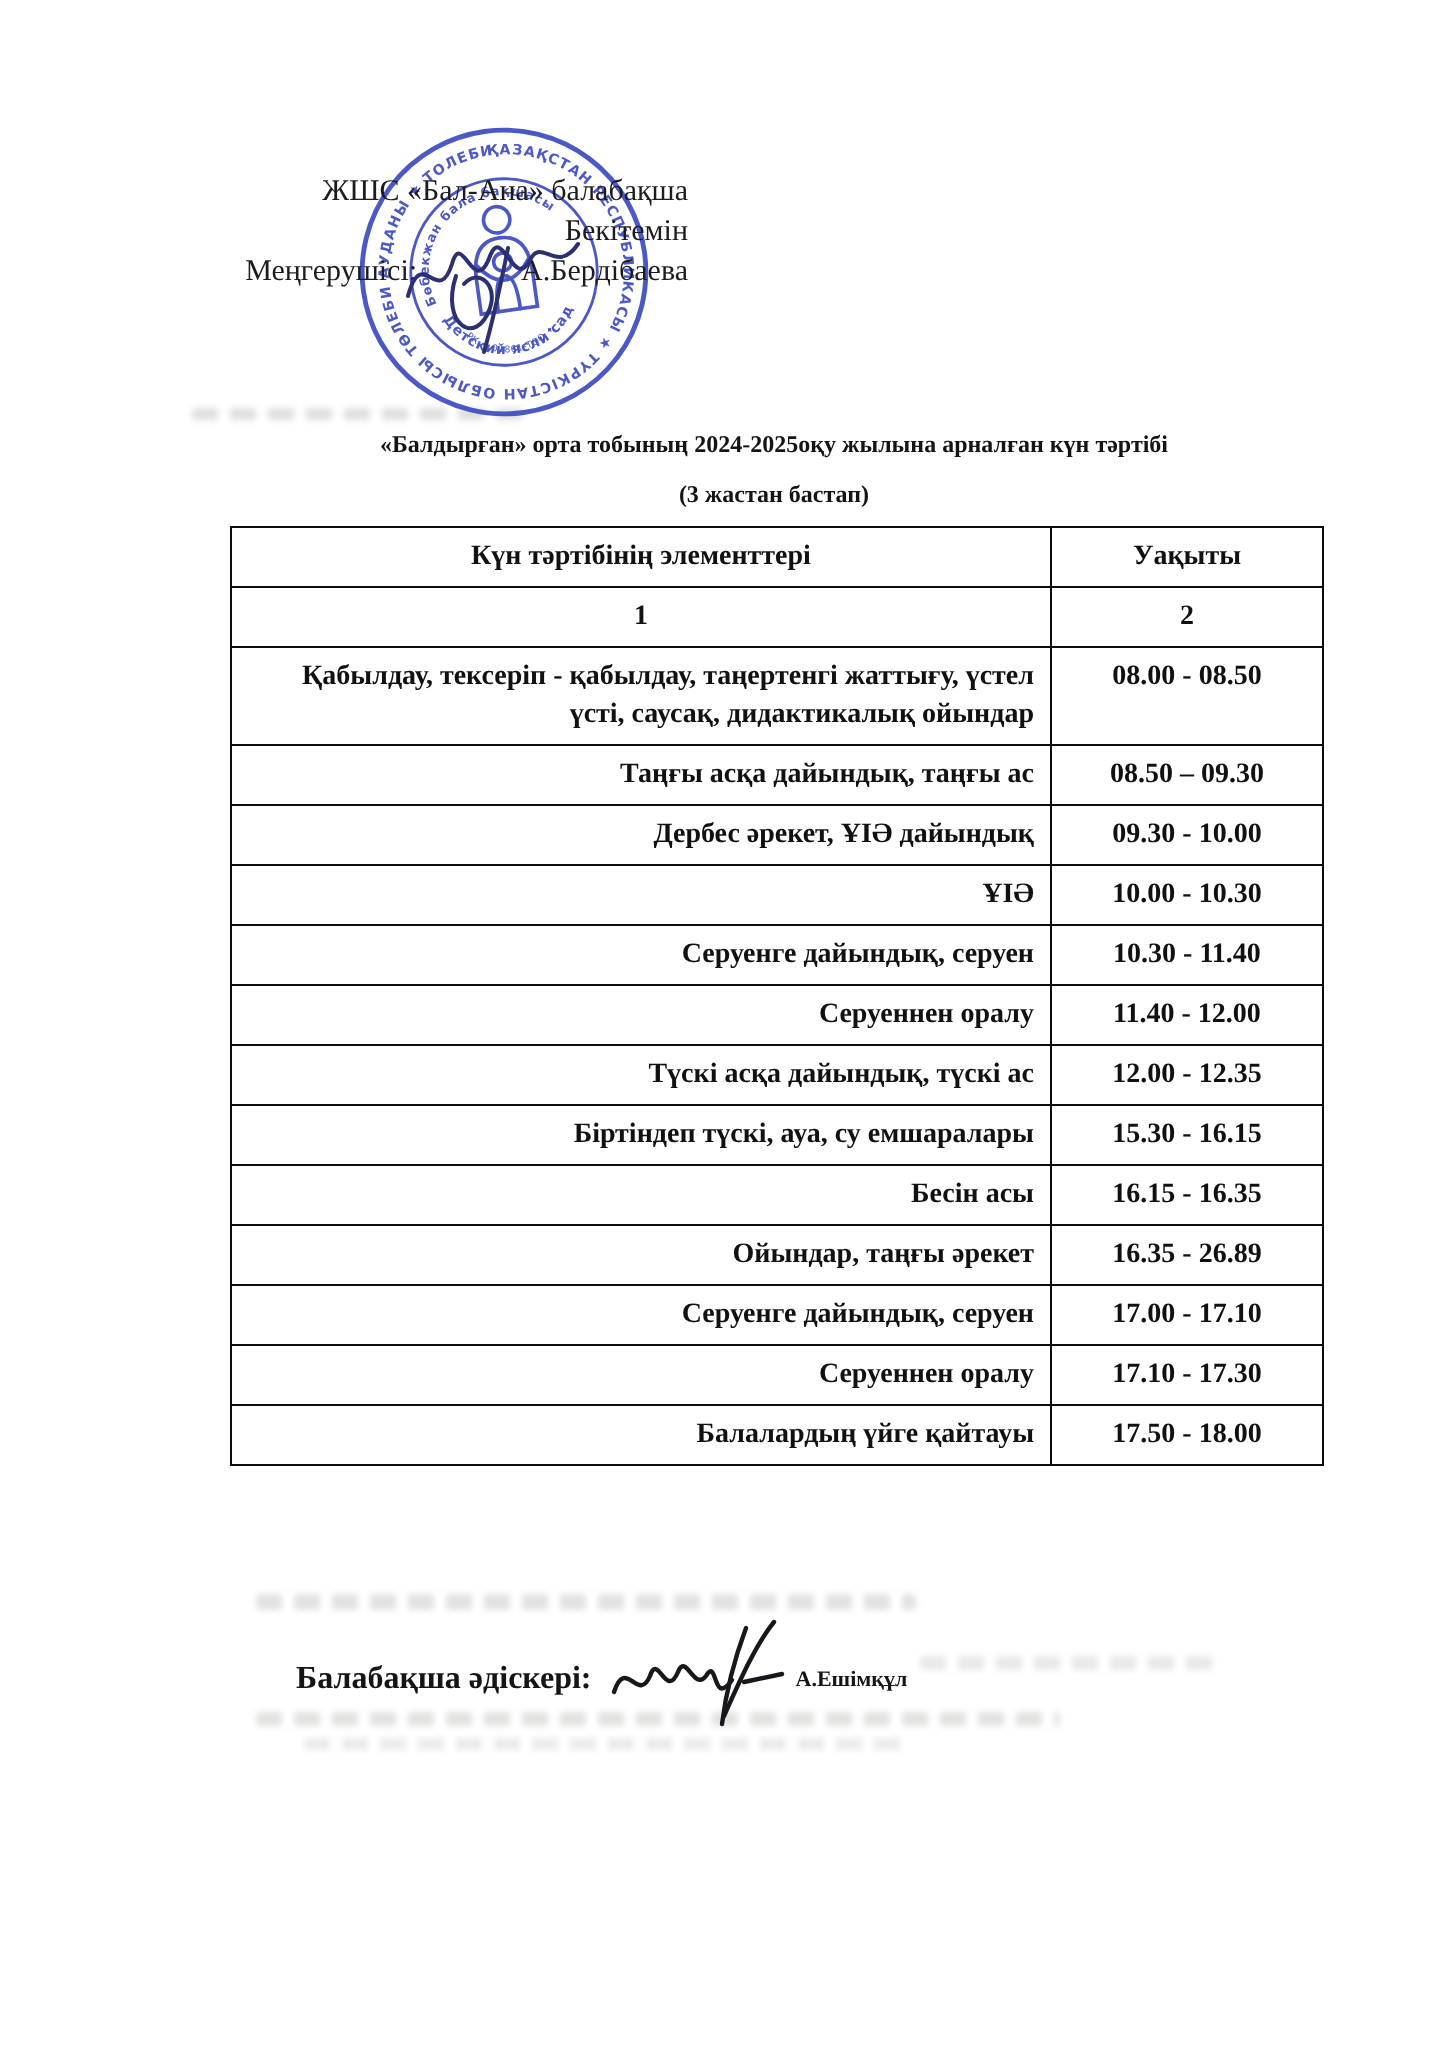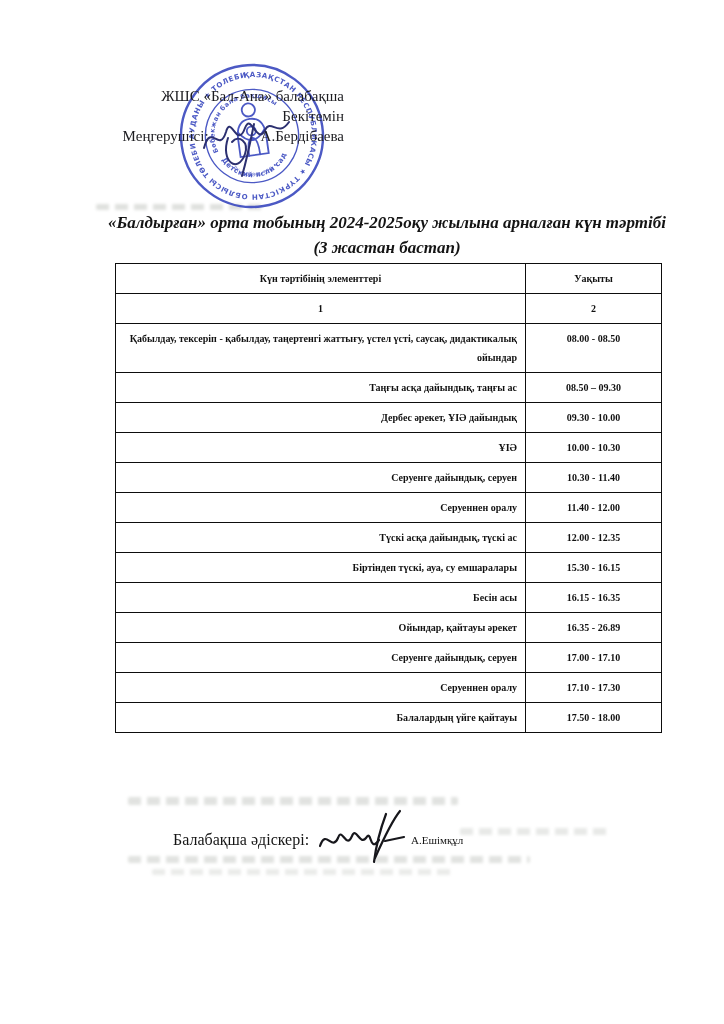--- a/index.html
+++ b/index.html
@@ -50,61 +50,60 @@
   }
 
   .sig-top { position: absolute; left: 198px; top: 104px; width: 100px; height: 78px; z-index: 4; }
   .sig-bottom { position: relative; width: 92px; height: 62px; margin: 0 4px -18px 6px; top: -10px; }
 
   
   .title {
     position: absolute;
     left: 59px; top: 210px; width: 656px;
     text-align: center;
-    font-weight: bold; font-style: italic;
-    font-size: 17px; line-height: 25px;
+    font-weight: bold; 
+    font-size: 12px; line-height: 25px;
     color: #141414;
     z-index: 2;
   }
 
   
   table.schedule {
     position: absolute;
     left: 115px; top: 263px;
     width: 546px;
     border-collapse: collapse;
     table-layout: fixed;
     z-index: 2;
     background: #fff;
   }
   table.schedule col.c1 { width: 410px; }
   table.schedule col.c2 { width: 136px; }
   table.schedule th, table.schedule td {
     border: 1.6px solid #0d0d0d;
     font-weight: bold;
-    font-size: 10px;
+    font-size: 14px;
     line-height: 19px;
     color: #111;
     padding: 5px 8px;
     vertical-align: top;
   }
   table.schedule th { text-align: center; vertical-align: middle; }
   td.idx { text-align: center; }
   td.act { text-align: right; padding-left: 8px; padding-right: 14px; }
   td.tm  { text-align: center; padding-left: 10px; white-space: nowrap; }
 
   
   .footer {
     position: absolute;
     left: 148px; top: 818px;
     display: flex; align-items: center;
     z-index: 2;
-    font-weight: normal;
+    font-weight: bold;
     color: #151515;
-    margin-left: 25px;
   }
   .footer .label { font-size: 16px; }
   .footer .name  { font-size: 11px; }
 </style>
 </head>
 <body>
 
 <div class="page">
 
   <div class="bleed" style="left:96px;  top:204px; width:168px; height:6px; opacity:.28;"></div>
@@ -209,21 +208,21 @@
     </tr>
     <tr>
       <td class="act">Біртіндеп түскі, ауа, су емшаралары</td>
       <td class="tm">15.30 - 16.15</td>
     </tr>
     <tr>
       <td class="act">Бесін асы</td>
       <td class="tm">16.15 - 16.35</td>
     </tr>
     <tr>
-      <td class="act">Ойындар, қайтауы әрекет</td>
+      <td class="act">Ойындар, таңғы әрекет</td>
       <td class="tm">16.35 - 26.89</td>
     </tr>
     <tr>
       <td class="act">Серуенге дайындық, серуен</td>
       <td class="tm">17.00 - 17.10</td>
     </tr>
     <tr>
       <td class="act">Серуеннен оралу</td>
       <td class="tm">17.10 - 17.30</td>
     </tr>

